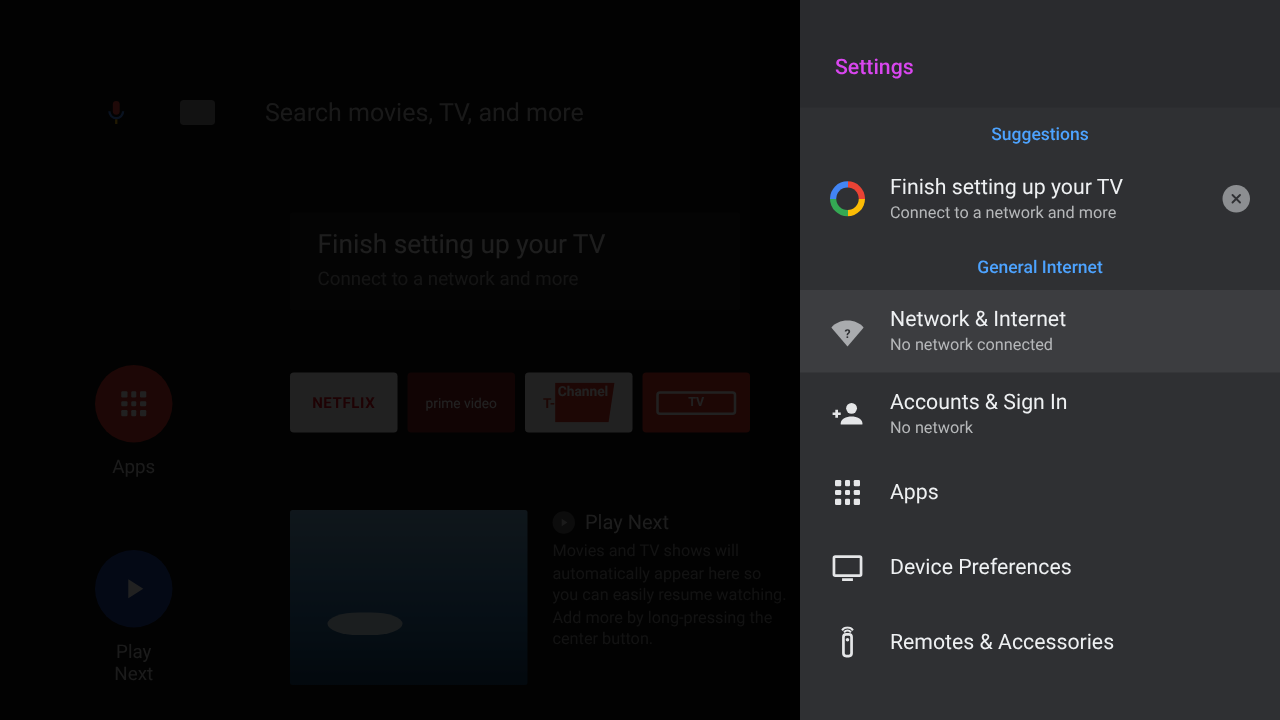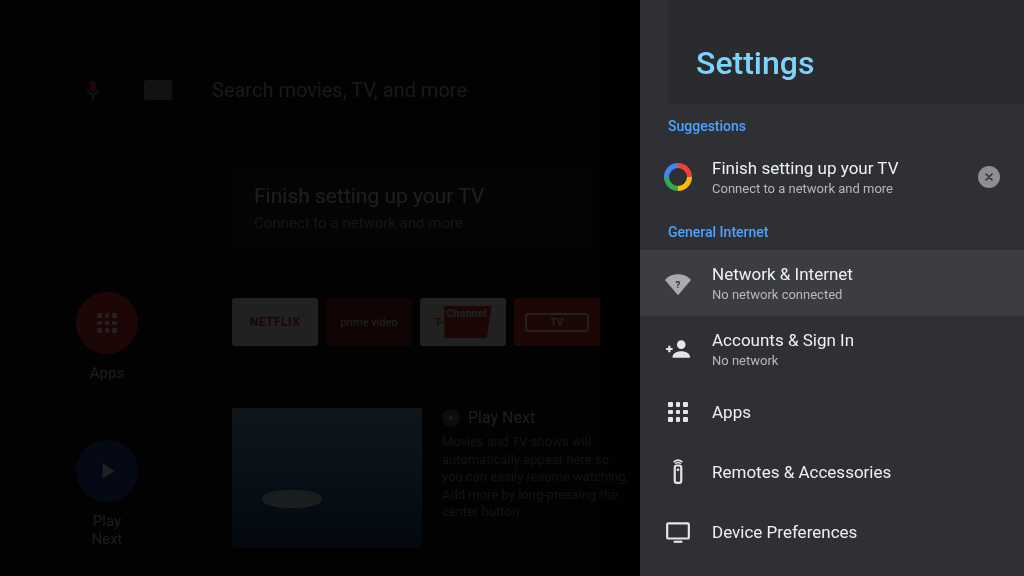--- a/index.html
+++ b/index.html
@@ -38,23 +38,23 @@
     .pn-thumb { width: 190px; height: 140px; background: linear-gradient(180deg,#6fa9cc 0%,#2b6ea3 60%,#0e3a61 100%); border-radius: 2px; position: relative; }
     .pn-thumb::after { content:""; position:absolute; left:30px; bottom:40px; width:60px; height:18px; background:#cfe3ee; border-radius:50%/60%; filter: blur(0.5px);}
     .pn-text { flex: 1; }
     .pn-title { font-size: 16px; color:#ddd; display:flex; align-items:center; gap:8px;}
     .pn-title .pc { width:18px; height:18px; border-radius:50%; background:#555; display:inline-flex; align-items:center; justify-content:center;}
     .pn-desc { font-size: 13px; color:#888; margin-top:6px; line-height:1.35;}
     
     .scrim { position:absolute; inset:0; background: rgba(0,0,0,0.55);}
     
     .panel { position: absolute; right: 0; top: 0; bottom: 0; width: 384px; background: #2f3033; display: flex; flex-direction: column; box-shadow: -4px 0 24px rgba(0,0,0,0.6);}
-    .panel-header { padding: 44px 28px 22px 28px; font-size: 32px; font-weight: 500; color: #7dd3fc; background:#2a2b2e;margin-left:28px;}
+    .panel-header { padding: 44px 28px 22px 28px; font-size: 17px; font-weight: 500; color: #d946ef; background:#2a2b2e;}
     .panel-body { flex:1; overflow:hidden; }
-    .section-label { padding: 14px 28px 10px 28px; font-size: 14px; color: #4da3ff; font-weight: 500;}
+    .section-label { padding: 14px 28px 10px 28px; font-size: 14px; color: #4da3ff; font-weight: 500; text-align: center;}
     .row { display: flex; align-items: center; gap: 18px; padding: 14px 24px 14px 22px; min-height: 60px;}
     .row.sel { background: #3c3d40; }
     .row .ico { width: 32px; height: 32px; flex: 0 0 32px; display: flex; align-items: center; justify-content: center;}
     .row .txt { flex: 1; }
     .row .title { font-size: 17px; color: #eef0f2; }
     .row .sub { font-size: 13px; color: #b6b8ba; margin-top: 3px; }
     .dismiss { width: 22px; height: 22px; border-radius: 50%; background: #8c8e91; display:flex; align-items:center; justify-content:center; flex:0 0 22px;}
     .dismiss svg { width:12px; height:12px; }
     
     .ico svg { width: 26px; height: 26px; fill: #e5e6e8; }
@@ -209,36 +209,36 @@
           </div>
       </div>
       <div class="txt">
         <div class="title">Apps</div>
       </div>
     </div>
 
     <div class="row">
       <div class="ico">
         <svg viewBox="0 0 24 24">
+            <rect x="2" y="4" width="20" height="14" rx="1" fill="none" stroke="#e5e6e8" stroke-width="2"></rect>
+            <path d="M8 21h8" stroke="#e5e6e8" stroke-width="2"></path>
+          </svg>
+      </div>
+      <div class="txt">
+        <div class="title">Device Preferences</div>
+      </div>
+    </div>
+
+    <div class="row">
+      <div class="ico">
+        <svg viewBox="0 0 24 24">
             <rect x="9" y="6" width="6" height="16" rx="2" fill="none" stroke="#e5e6e8" stroke-width="2"></rect>
             <circle cx="12" cy="10" r="1.3"></circle>
             <path d="M8 3c1-1.5 3-2 4-2s3 .5 4 2M9.5 4.5c.7-1 1.7-1.3 2.5-1.3s1.8.3 2.5 1.3" fill="none" stroke="#e5e6e8" stroke-width="1.5"></path>
           </svg>
       </div>
       <div class="txt">
         <div class="title">Remotes &amp; Accessories</div>
       </div>
     </div>
 
-    <div class="row">
-      <div class="ico">
-        <svg viewBox="0 0 24 24">
-            <rect x="2" y="4" width="20" height="14" rx="1" fill="none" stroke="#e5e6e8" stroke-width="2"></rect>
-            <path d="M8 21h8" stroke="#e5e6e8" stroke-width="2"></path>
-          </svg>
-      </div>
-      <div class="txt">
-        <div class="title">Device Preferences</div>
-      </div>
-    </div>
-
   </div>
 </div>
 
 </body></html>

